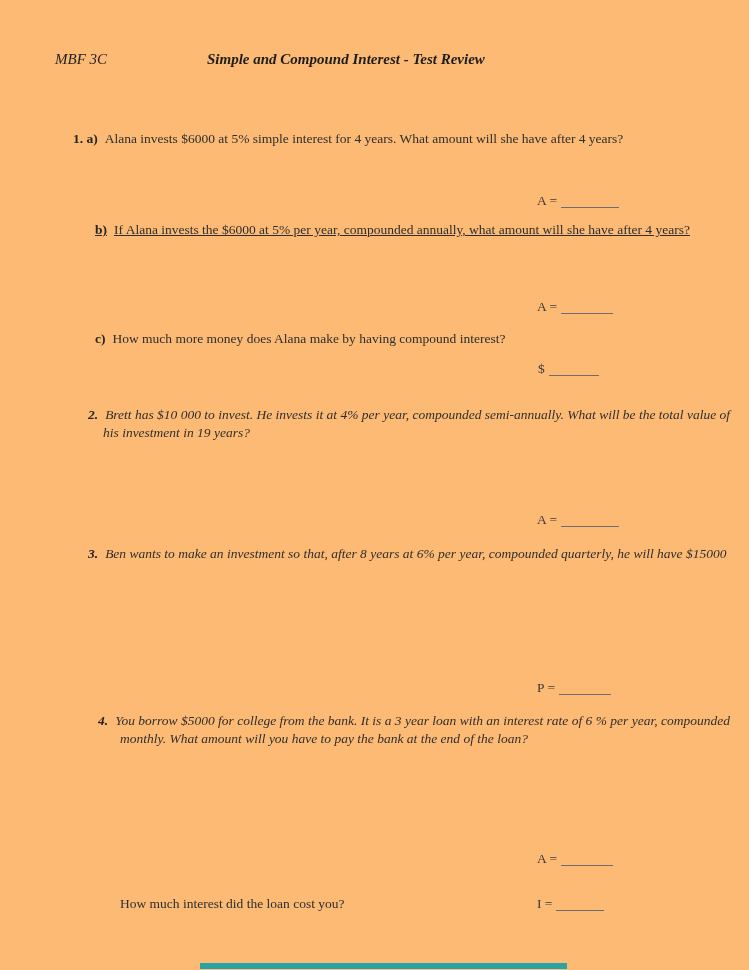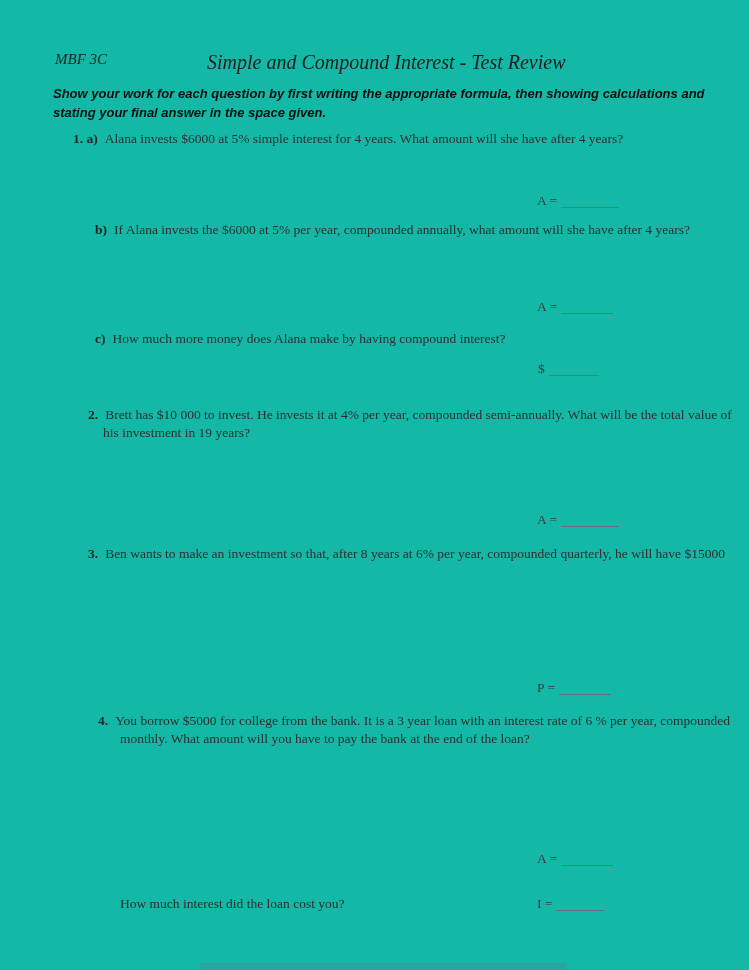--- a/index.html
+++ b/index.html
@@ -1,64 +1,60 @@
 <!DOCTYPE html>
 <html><head>
 <meta charset="utf-8">
 <style>
   html,body{margin:0;padding:0;background:#ffffff;}
   .page{
     position:relative;
     width:749px;height:970px;
-    background:#14b8a6;
+    background:#fdba74;
     font-family:"Liberation Serif","DejaVu Serif",serif;
     color:#2b2b2b;
     overflow:hidden;
   }
   .abs{position:absolute;white-space:nowrap;}
   .hdr-course{font-style:italic;font-size:15px;color:#222;}
-  .hdr-title{font-style:italic;font-weight:normal;font-size:20px;color:#1d1d1d;}
+  .hdr-title{font-style:italic;font-weight:bold;font-size:15px;color:#1d1d1d;}
   .instructions{
     font-family:"Liberation Sans","DejaVu Sans",sans-serif;
     font-weight:bold;font-style:italic;
     font-size:13px;line-height:19px;color:#0e0e0e;
   }
   .q{font-size:13.5px;color:#2e2e2e;margin-left:40px;}
   .q b{font-weight:bold;color:#252525;margin-right:7px;}
-  .qline{line-height:18px;white-space:nowrap;}
+  .qline{line-height:18px;white-space:nowrap;font-style:italic;}
   .blank-row{font-size:13.5px;color:#3a3a3a;}
   .blank-label{margin-right:4px;}
   .blank-line{
     display:inline-block;height:1px;vertical-align:-3px;
     border-bottom:1.2px solid #6e6e6e;
   }
   .w58{width:58px;} .w52{width:52px;} .w50{width:50px;} .w48{width:48px;}
   .accent-bar{position:absolute;left:200px;top:963px;width:367px;height:6px;}
 </style>
 </head>
 <body>
 
 <div class="page">
 
   <div class="abs hdr-course" style="left:55px;top:51px;">MBF 3C</div>
   <div class="abs hdr-title" style="left:207px;top:51px;">Simple and Compound Interest - Test Review</div>
 
-  <div class="abs instructions" style="left:53px;top:84px;">
-    <div>Show your work for each question by first writing the appropriate formula, then showing calculations and</div>
-    <div>stating your final answer in the space given.</div>
-  </div>
 
   <div class="abs q" style="left:33px;top:131px;">
     <b>1. a)</b><span>Alana invests $6000 at 5% simple interest for 4 years. What amount will she have after 4 years?</span>
   </div>
   <div class="abs blank-row" style="left:537px;top:193px;">
     <span class="blank-label">A =</span><span class="blank-line w58"></span>
   </div>
 
-  <div class="abs q" style="left:55px;top:222px;">
+  <div class="abs q" style="left:55px;top:222px;text-decoration:underline;">
     <b>b)</b><span>If Alana invests the $6000 at 5% per year, compounded annually, what amount will she have after 4 years?</span>
   </div>
   <div class="abs blank-row" style="left:537px;top:299px;">
     <span class="blank-label">A =</span><span class="blank-line w52"></span>
   </div>
 
   <div class="abs q" style="left:55px;top:331px;">
     <b>c)</b><span>How much more money does Alana make by having compound interest?</span>
   </div>
   <div class="abs blank-row" style="left:538px;top:361px;">

